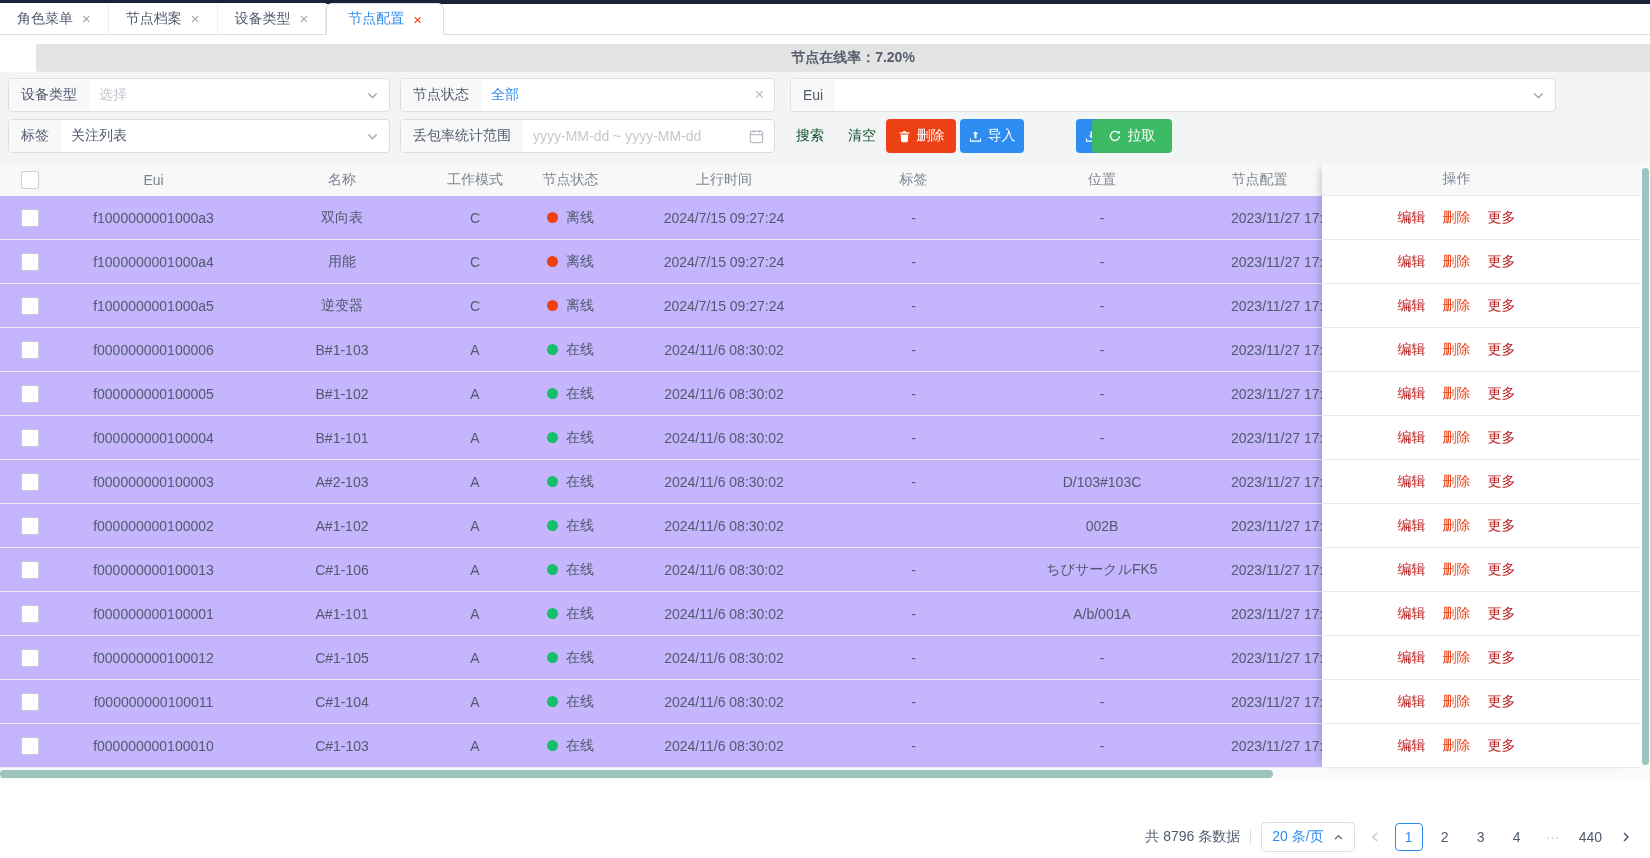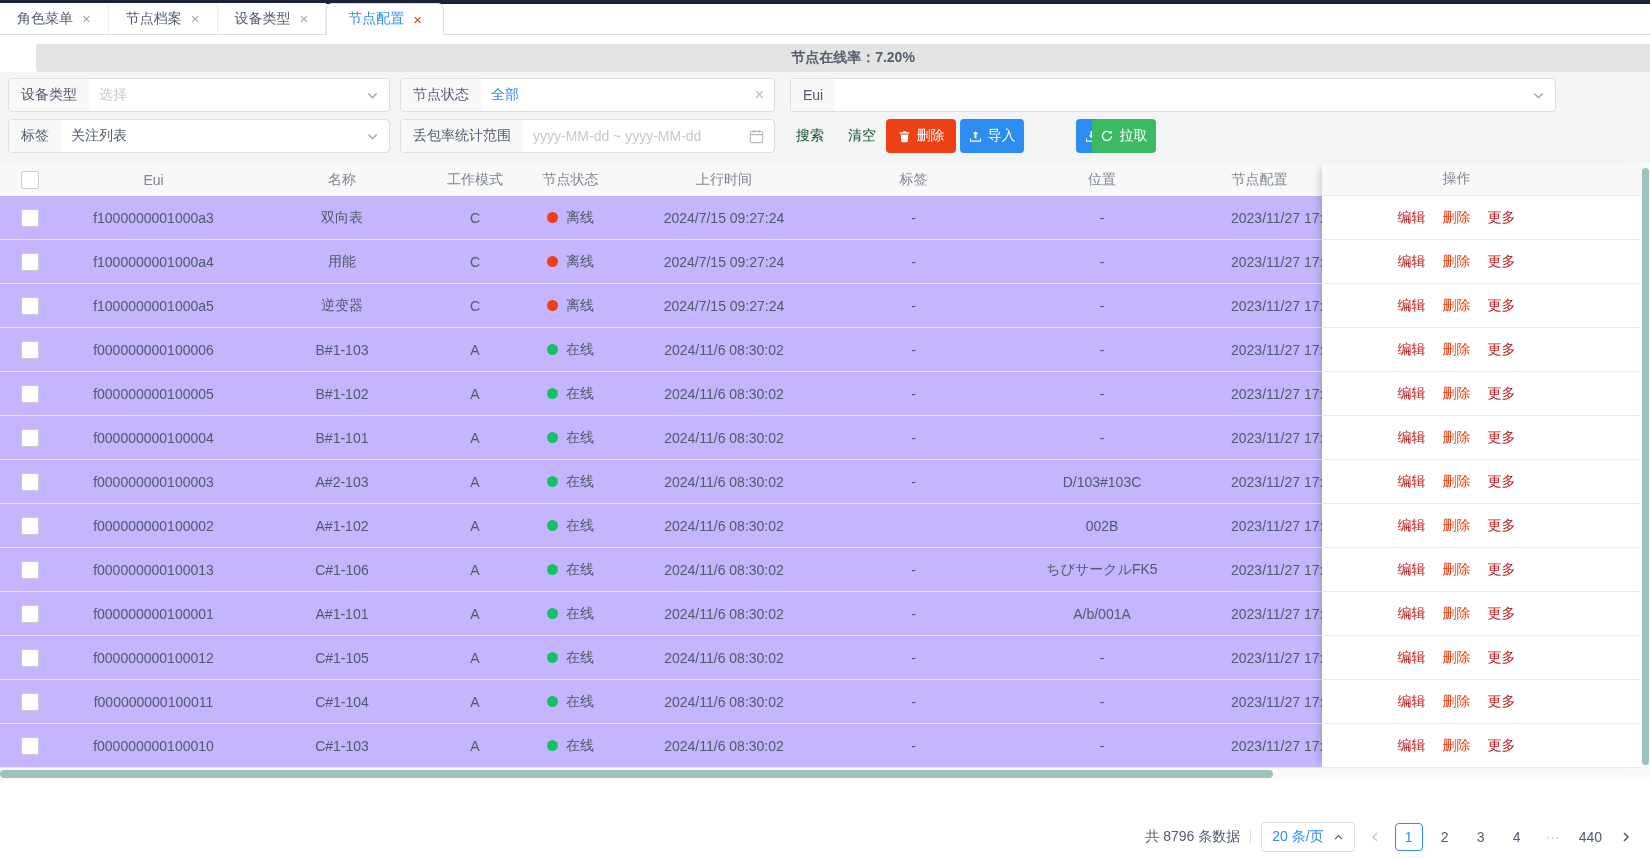--- a/index.html
+++ b/index.html
@@ -189,21 +189,21 @@
 </div>
 <div class="btn btn-blue" style="left:1076px;width:64px;">
   <span>
     <svg width="13" height="13" viewBox="0 0 16 16">
         <path fill="#fff" d="M6.8 1.5h2.4v5.2h2.2L8 10.1 4.6 6.7h2.2V1.5z"></path>
         <path fill="none" stroke="#fff" stroke-width="1.3" d="M1.8 10.5v3.2h12.4v-3.2"></path>
       </svg>
   </span>
   <span>导出</span>
 </div>
-<div class="btn btn-green" style="left:1092px;width:64px;padding-left:12px;">
+<div class="btn btn-green" style="left:1092px;width:80px;padding-left:12px;">
   <span>
     <svg width="14" height="14" viewBox="0 0 16 16">
         <path d="M13.2 8a5.2 5.2 0 1 1-1.6-3.8" stroke="#fff" stroke-width="1.5" fill="none"></path>
         <path d="M13.6 1.6v3.4h-3.4z" fill="#fff"></path>
       </svg>
   </span>
   <span>拉取</span>
 </div>
 
 <div class="thead">

